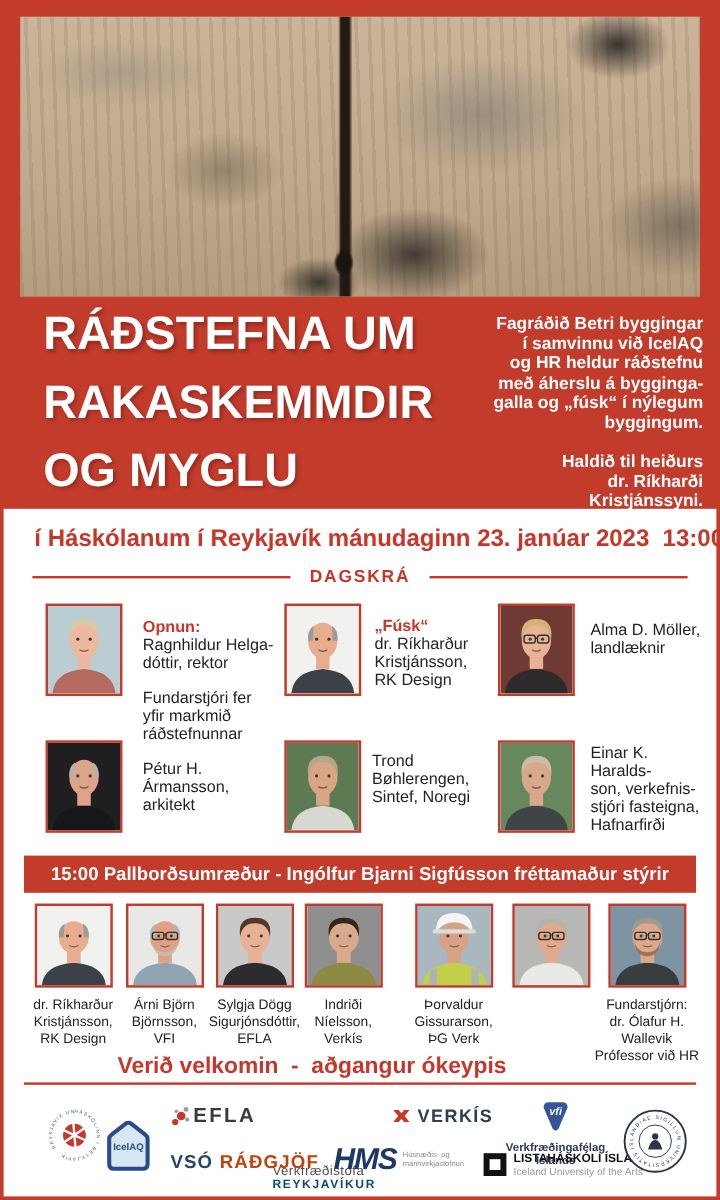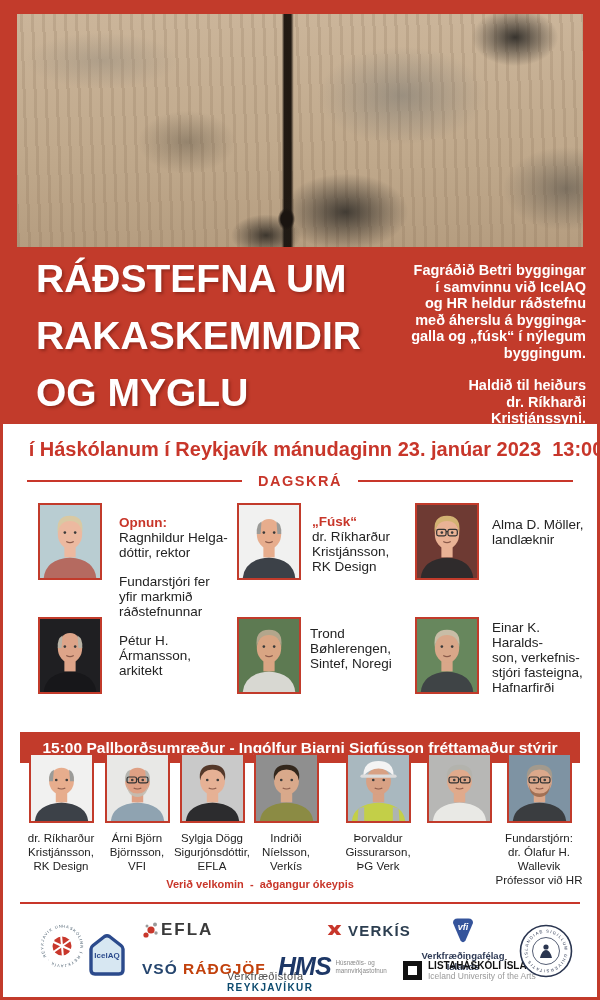--- a/index.html
+++ b/index.html
@@ -51,32 +51,32 @@
   .ph-r1c1{left:38px;top:503px;} .ph-r1c2{left:237px;top:503px;} .ph-r1c3{left:415px;top:503px;}
   .ph-r2c1{left:38px;top:617px;} .ph-r2c2{left:237px;top:617px;} .ph-r2c3{left:415px;top:617px;}
   .st-r1c1{left:119px;top:515px;width:112px;}
   .st-r1c2{left:312px;top:514px;width:105px;}
   .st-r1c3{left:492px;top:517px;width:100px;}
   .st-r2c1{left:119px;top:633px;width:112px;}
   .st-r2c2{left:310px;top:626px;width:110px;}
   .st-r2c3{left:492px;top:620px;width:102px;}
 
   
-  .banner{position:absolute;left:20px;top:732px;width:560px;height:31px;background:#c23b2b;
+  .banner{position:absolute;left:20px;top:713px;width:560px;height:31px;background:#c23b2b;
           color:#fff;font-weight:bold;font-size:15.5px;text-align:center;line-height:31px;}
 
   
   .pc{position:absolute;top:753px;width:100px;text-align:center;}
   .pc .ph{position:relative;left:auto;top:auto;margin:0 auto;width:65px;height:70px;}
   .pname{margin-top:8px;font-size:11.5px;line-height:14px;color:#232323;}
   .pc1{left:11px;} .pc2{left:87px;} .pc3{left:162px;} .pc4{left:236px;}
   .pc5{left:328px;} .pc6{left:409px;} .pc7{left:489px;}
 
   .welcome{position:absolute;left:0;top:878px;width:488px;text-align:center;color:#c8362a;
-           font-weight:bold;font-size:11px;}
+           font-weight:bold;font-size:19px;}
   .footrule{position:absolute;left:20px;top:902px;width:560px;border-top:2px solid #c8362a;height:0;}
 
   
   .f{position:absolute;}
   .f-ru{left:38px;top:922px;}
   .f-icelaq{left:86px;top:932px;}
   .f-efla{left:141px;top:920px;display:flex;align-items:center;gap:3px;}
   .efla-word{font-size:17px;font-weight:800;color:#3a3a3a;letter-spacing:2px;}
   .f-vstofa{left:227px;top:970px;text-align:left;}
   .vstofa1{font-size:11px;color:#4d4d4d;letter-spacing:.4px;}

